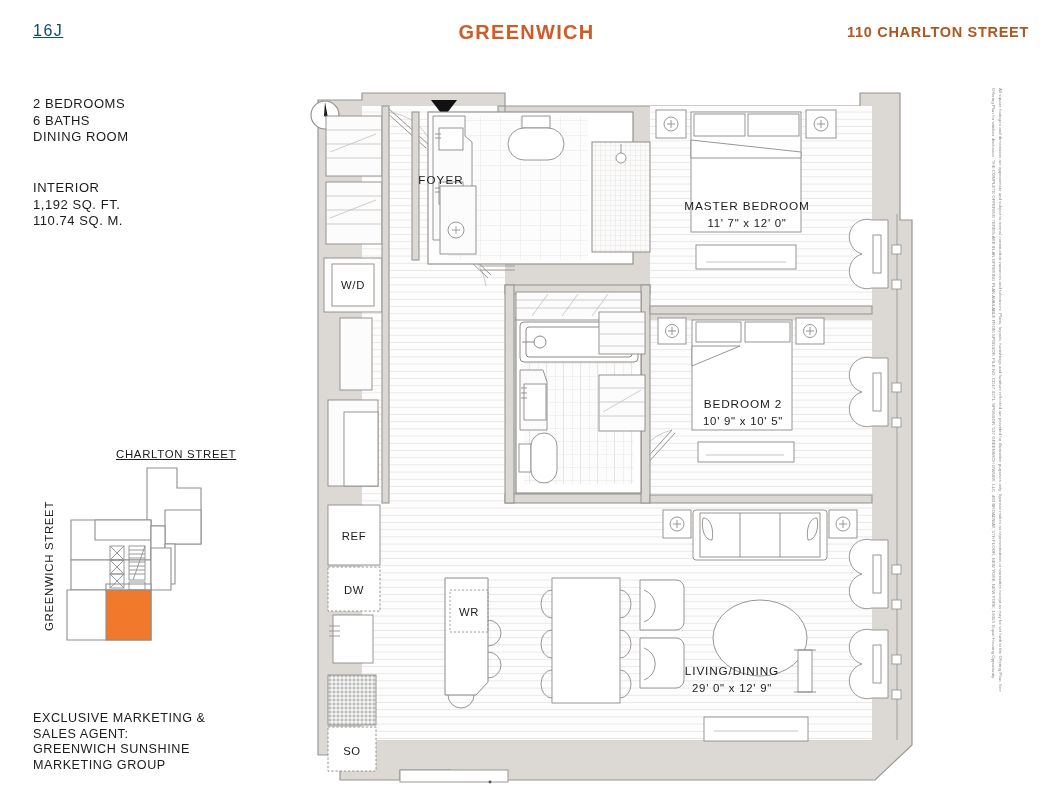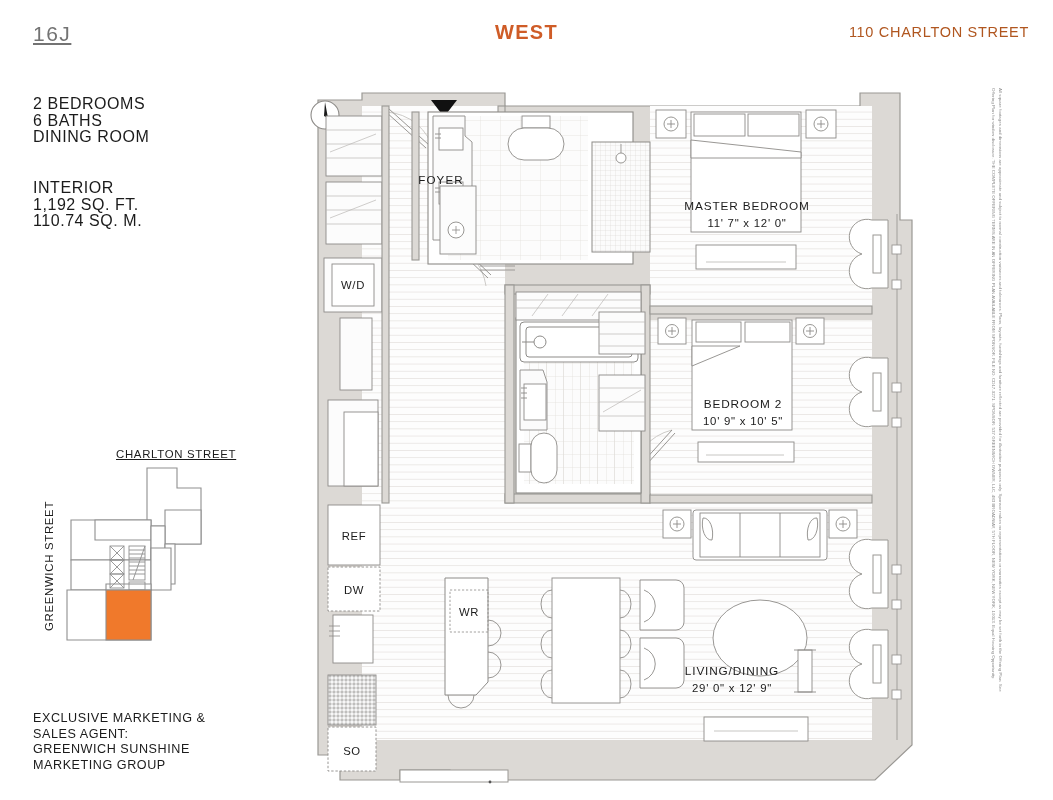--- a/index.html
+++ b/index.html
@@ -16,24 +16,24 @@
     font-family: "Liberation Sans", sans-serif;
     color: #1a1a1a;
     -webkit-font-smoothing: antialiased;
   }
 
   
   #unit-number {
     position: absolute;
     left: 33px;
     top: 22px;
-    font-size: 21px;
+    font-size: 16px;
     letter-spacing: 1.5px;
     font-weight: 400;
-    color: #737373;
+    color: #0c4a6e;
     text-decoration: underline;
   }
   #brand-logo {
     position: absolute;
     left: 0;
     top: 22px;
     width: 1053px;
     text-align: center;
     pointer-events: none;
   }
@@ -50,28 +50,28 @@
     font-size: 20px;
     letter-spacing: 1.3px;
   }
   #building-address {
     position: absolute;
     right: 24px;
     top: 24px;
     font-size: 14.5px;
     letter-spacing: 0.7px;
     color: #b0561f;
-    font-weight: 400;
+    font-weight: 700;
   }
 
   
   .info-block {
     position: absolute;
     left: 33px;
-    font-size: 16px;
+    font-size: 13px;
     letter-spacing: 0.55px;
     line-height: 16.5px;
     color: #1b1b1b;
   }
   #spec-list { top: 96px; }
   #interior-block { top: 180px; }
   #agent-block {
     top: 711px;
     line-height: 15.5px;
     font-size: 12.6px;
@@ -139,21 +139,21 @@
     white-space: normal;
     font-family: "Liberation Sans", sans-serif;
   }
 </style>
 </head>
 <body>
 
 <div id="unit-number">16J</div>
 
 <div id="brand-logo">
-  <span class="brand-line second">WEST</span>
+  <span class="brand-line">GREENWICH</span>
 </div>
 
 <div id="building-address">110 CHARLTON STREET</div>
 
 <div class="info-block" id="spec-list">
   <div>2 BEDROOMS</div>
   <div>6 BATHS</div>
   <div>DINING ROOM</div>
 </div>
 

